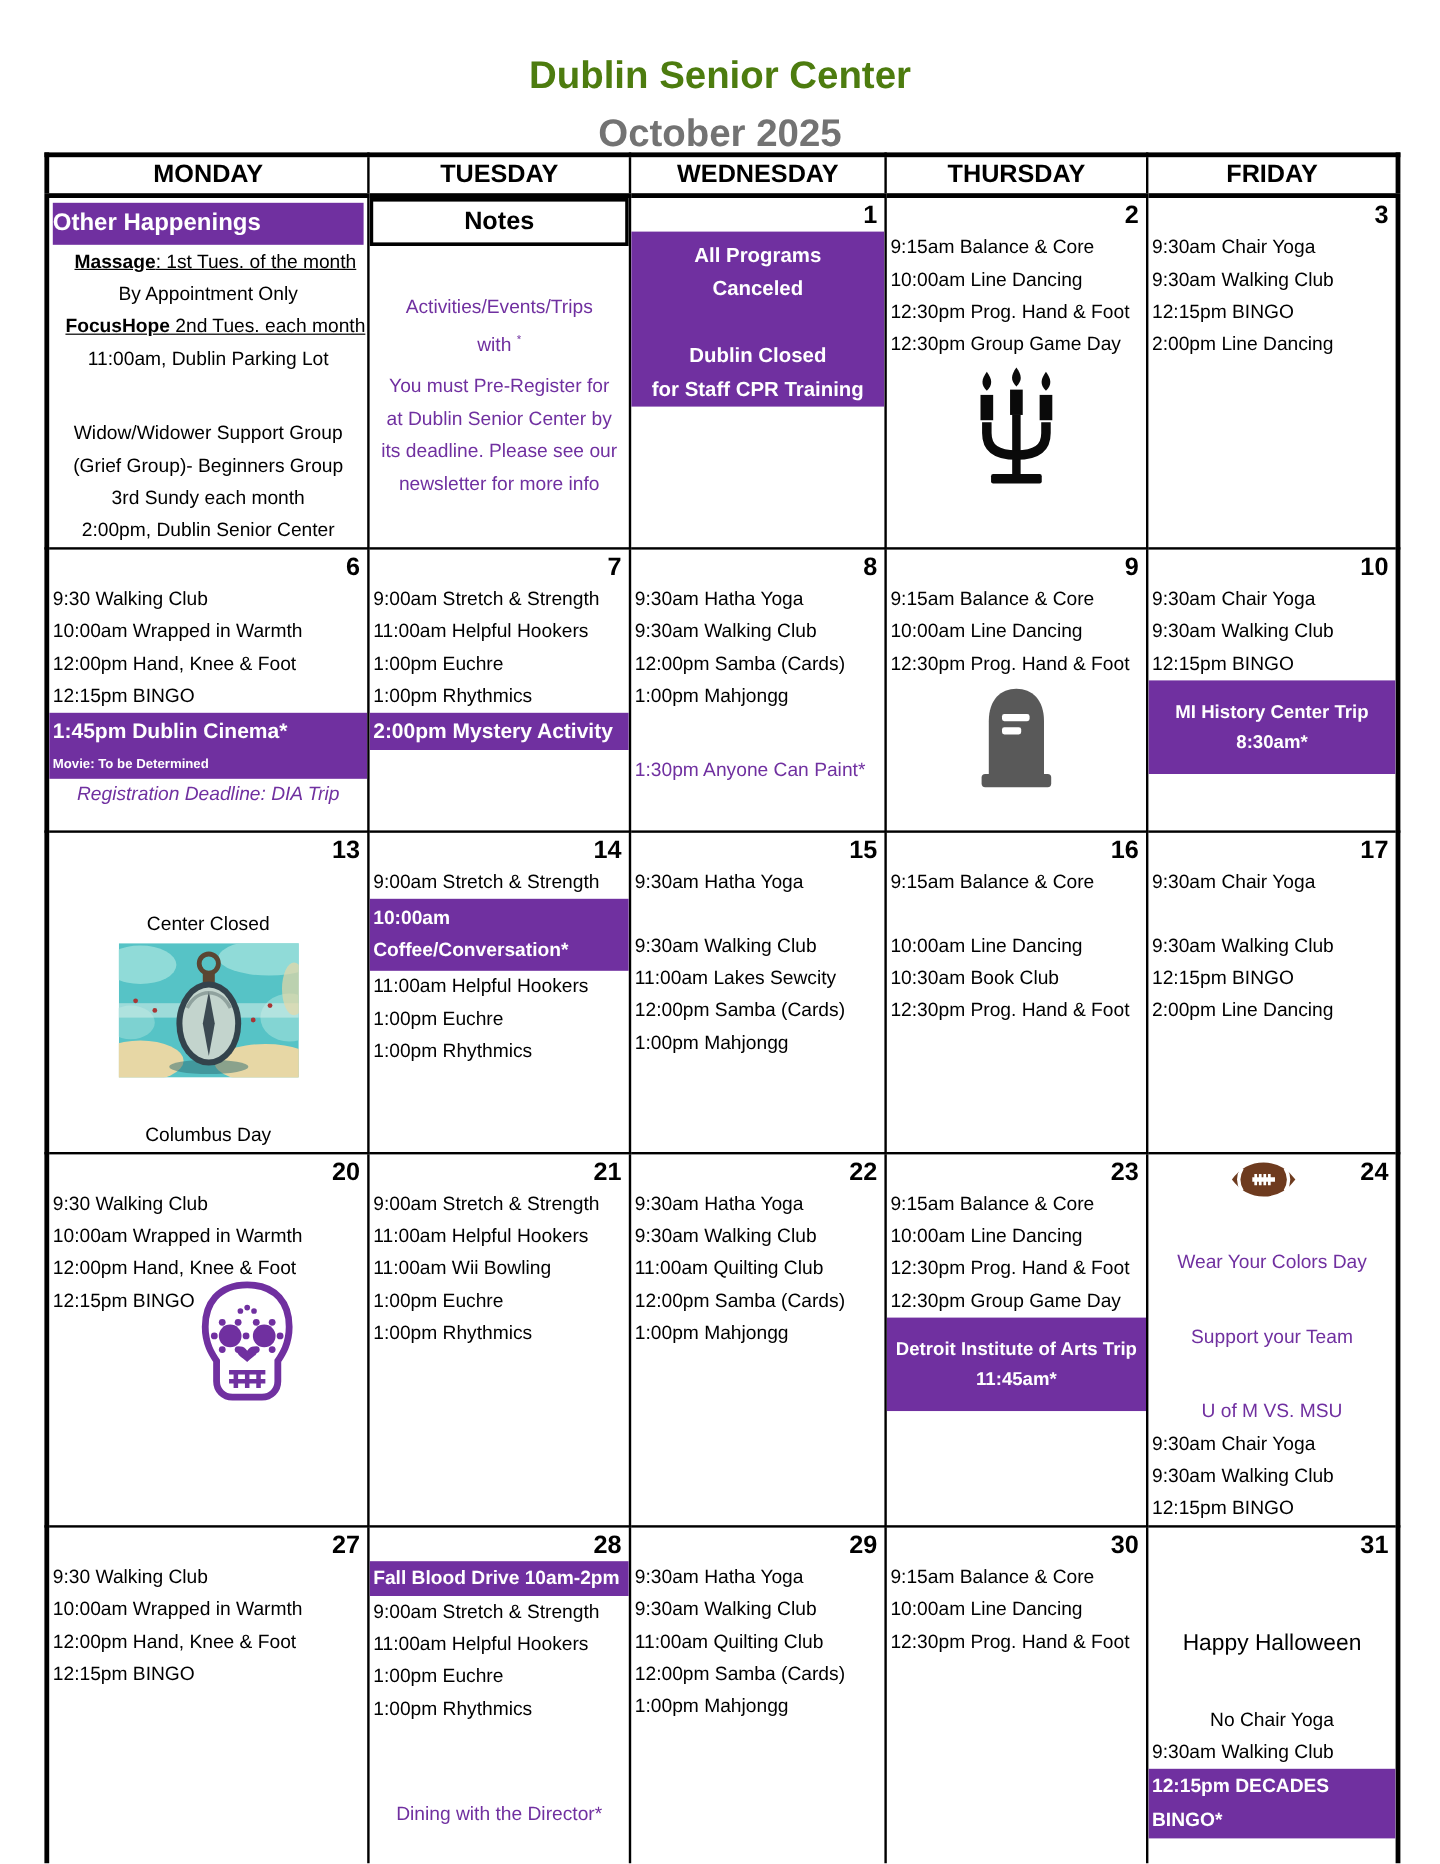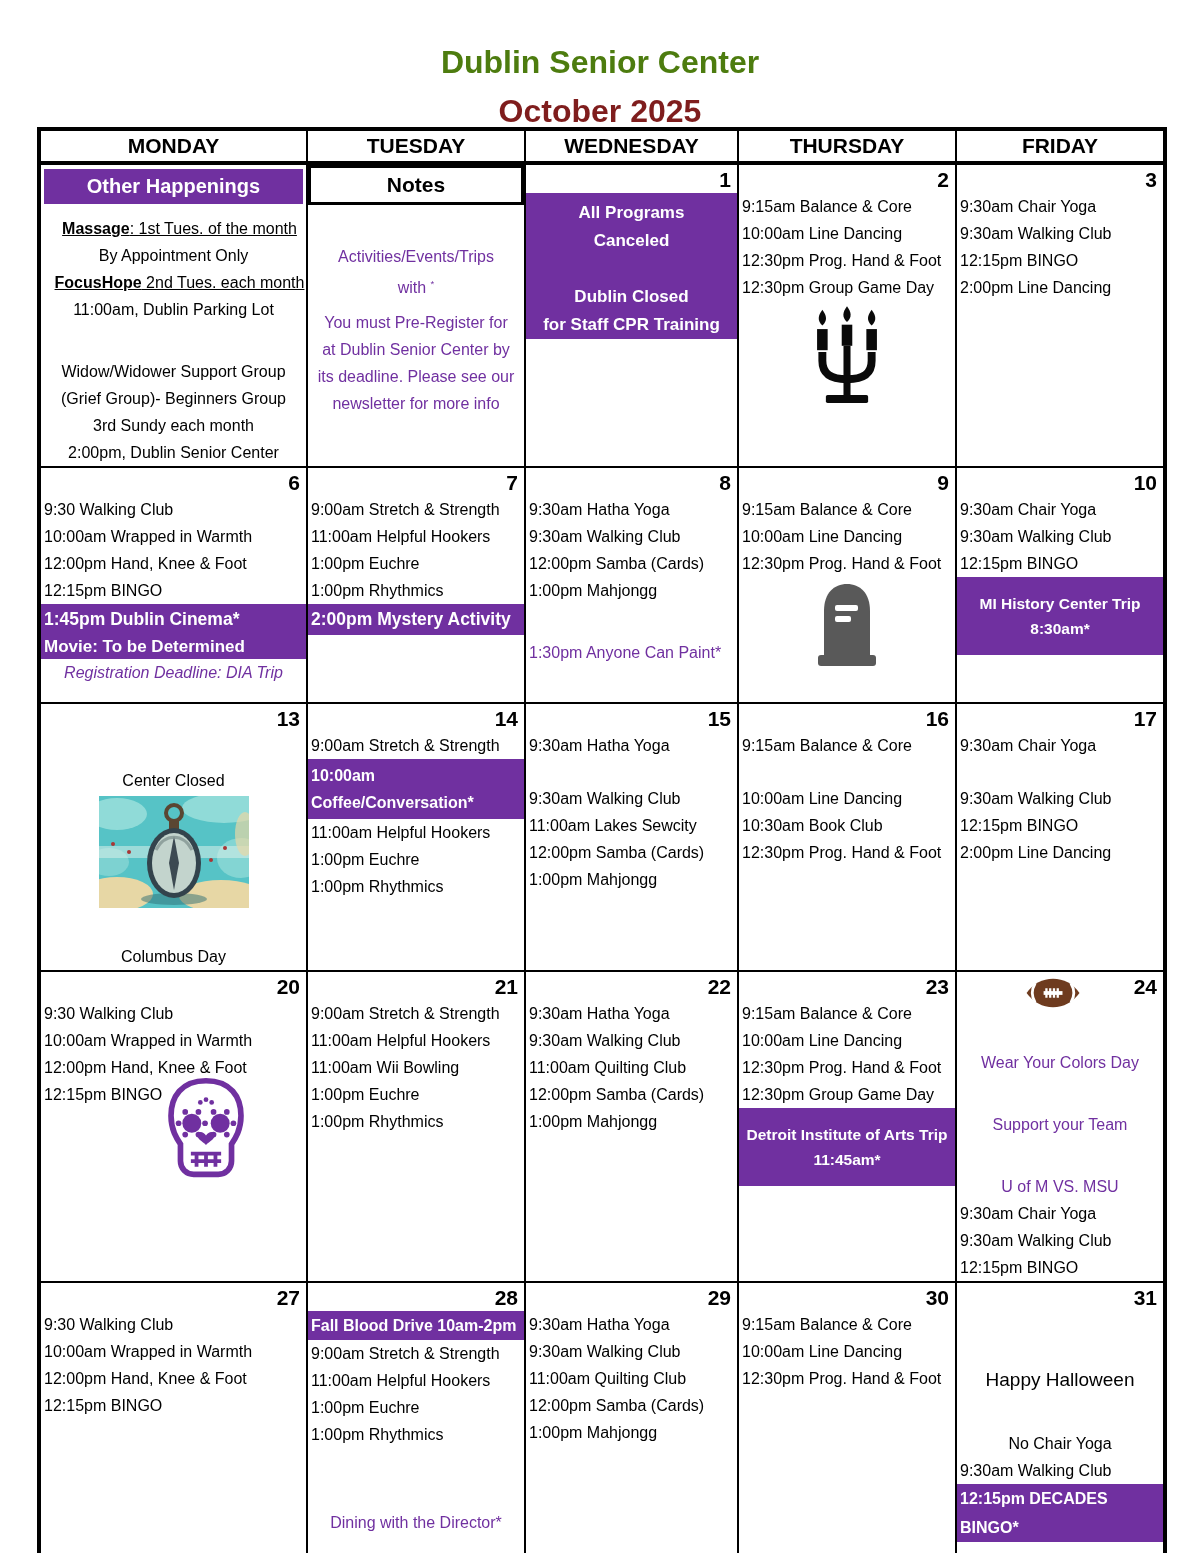--- a/index.html
+++ b/index.html
@@ -1,19 +1,19 @@
 <!DOCTYPE html>
 <html><head>
 <meta charset="utf-8">
 <style>
   html,body{margin:0;padding:0;background:#fff;}
   .page{width:1200px;height:1553px;background:#fff;position:relative;overflow:hidden;
         font-family:"Liberation Sans",sans-serif;color:#000;}
   .title{padding-top:44px;text-align:center;font-size:32px;font-weight:bold;color:#4d7c0f;}
-  .subtitle{margin-top:12px;text-align:center;font-size:32px;font-weight:bold;color:#7f1d1d;}
+  .subtitle{margin-top:12px;text-align:center;font-size:32px;font-weight:bold;color:#737373;}
   table.cal{position:absolute;left:37px;top:127px;width:1126px;border-collapse:collapse;
             table-layout:fixed;border:4px solid #000;background:#fff;}
   th{border:2px solid #000;border-bottom:4px solid #000;font-size:21px;height:30px;
      font-weight:bold;background:#fff;padding:0;}
   td{border:2px solid #000;vertical-align:top;padding:0;overflow:hidden;}
   tbody tr:nth-child(1){height:265px}
   tbody tr:nth-child(2){height:236px}
   tbody tr:nth-child(3){height:224px}
   tbody tr:nth-child(4){height:239px}
   tbody tr:nth-child(5){height:296px}
@@ -22,26 +22,26 @@
   .ln{font-size:16px;line-height:27px;padding-left:3px;flex:0 0 auto;}
   .c{text-align:center;padding-left:0;}
   .b{font-weight:normal;margin-top:35px;}
   .u{text-decoration:underline;padding-left:12px;}
   .i{font-style:italic;}
   .lg{font-size:19px;line-height:31px;}
   .ptx{color:#7030A0;}
   .bar{background:#7030A0;color:#fff;font-weight:bold;font-size:16px;line-height:29px;
        padding-left:3px;flex:0 0 auto;}
   .bar.lgb{font-size:17.5px;line-height:31px;}
-  .bar.sm{font-size:17px;line-height:24px;}
+  .bar.sm{font-size:11px;line-height:24px;}
   .bar.two{white-space:pre-line;line-height:27px;padding:3px 0 3px 3px;}
   .bar.ctr{text-align:center;white-space:pre-line;font-size:15.5px;line-height:25px;padding:14px 0;}
   .bottom{margin-top:auto;}
-  .oh-banner{margin:4px 3px 11px;background:#7030A0;color:#fff;font-weight:bold;font-size:20px;
-             line-height:35px;text-align:center;flex:0 0 auto;}
+  .oh-banner{margin:4px 3px 1px;background:#7030A0;color:#fff;font-weight:bold;font-size:20px;
+             line-height:35px;text-align:left;flex:0 0 auto;}
   .notes-box{border:3px solid #000;margin:0 0 3px;font-weight:bold;font-size:21px;line-height:34px;
              text-align:center;flex:0 0 auto;}
   .pblock{flex:1 1 auto;background:#7030A0;color:#fff;font-weight:bold;text-align:center;
           font-size:17px;line-height:28px;padding-top:6px;}
   .icon-wrap{display:flex;justify-content:center;flex:0 0 auto;margin-top:2px;}
   .pos-top{position:absolute;top:4px;left:50%;transform:translateX(-62%);margin:0;}
   .pos-right-up{margin-top:-32px;transform:translateX(32px);}
   sup{font-size:60%;}
 </style>
 </head>

